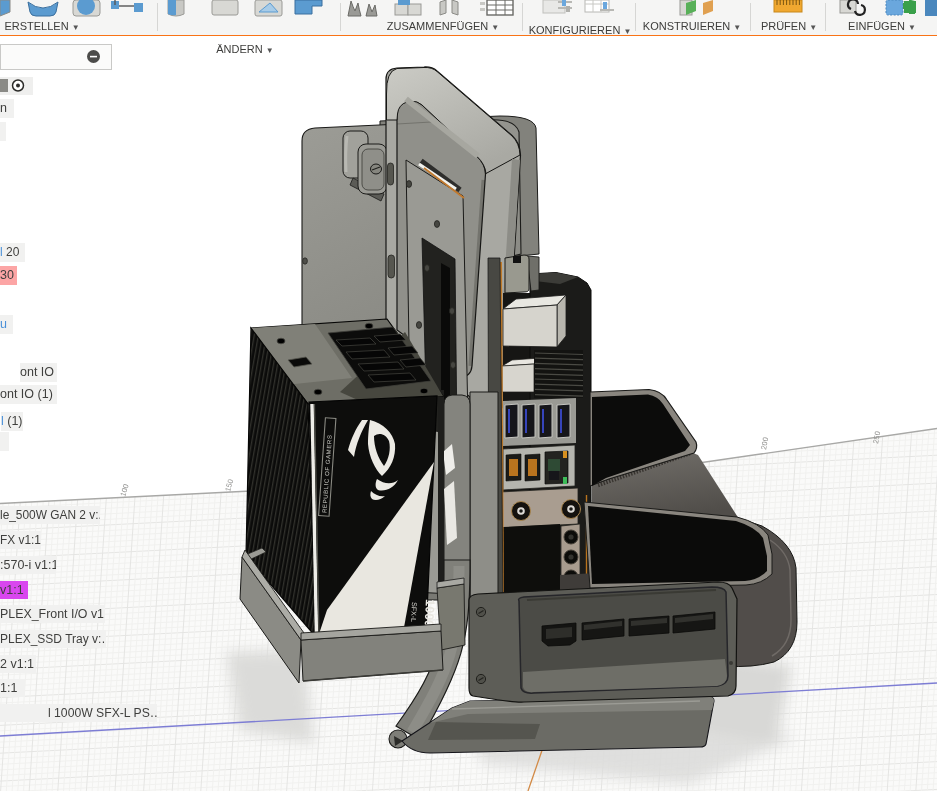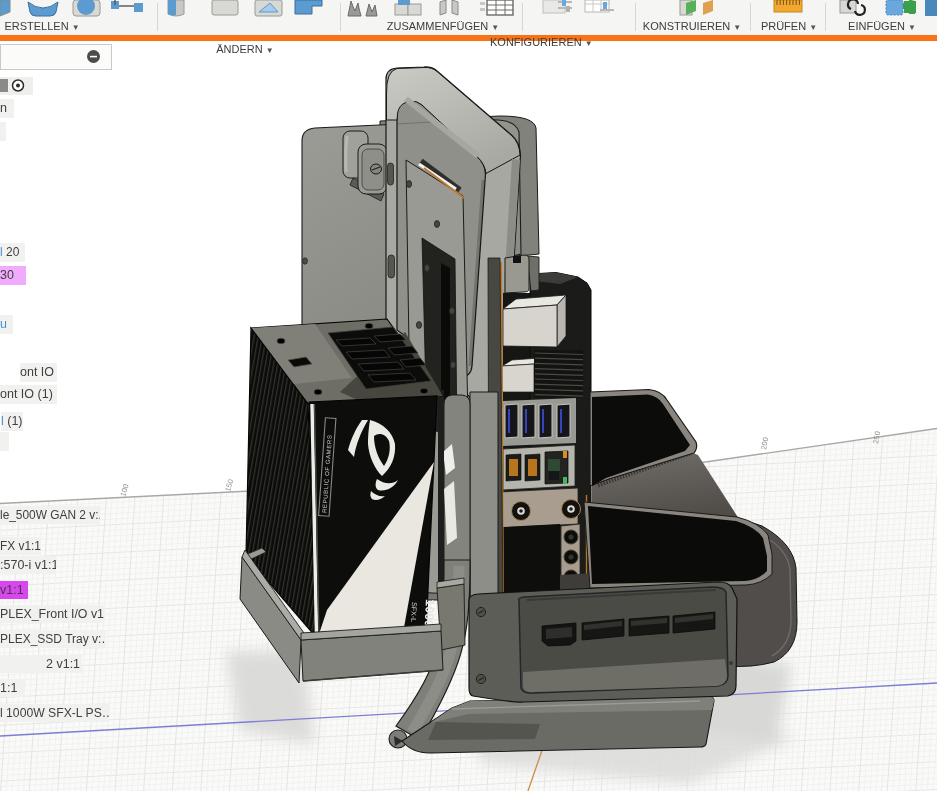--- a/index.html
+++ b/index.html
@@ -494,31 +494,31 @@
     <path d="M542,626 L576,623 L576,641 L570,645 L548,646 L542,641 Z" fill="#141412" stroke="#0a0a09" stroke-width="0.8"></path>
     <path d="M546,629 L572,627 L572,637 L546,639 Z" fill="#2e2e2a"></path>
     <polygon points="582,623 624,619 624,636 582,640" fill="#161614" stroke="#0a0a09" stroke-width="0.8"></polygon>
     <polygon points="584,625 622,621 622,626 584,630" fill="#31312d"></polygon>
     <polygon points="629,619 669,616 669,633 629,636" fill="#161614" stroke="#0a0a09" stroke-width="0.8"></polygon>
     <polygon points="631,621 667,618 667,623 631,626" fill="#31312d"></polygon>
     <polygon points="673,616 715,612 715,629 673,633" fill="#161614" stroke="#0a0a09" stroke-width="0.8"></polygon>
     <polygon points="675,618 713,614 713,619 675,623" fill="#31312d"></polygon>
     <circle cx="731" cy="663" r="2" fill="#3a3a36"></circle>
   </svg>
-<div style="position:absolute;left:0;top:0;width:937px;height:35px;background:#f5f5f4;border-bottom:6px solid #f97316;z-index:5;">
+<div style="position:absolute;left:0;top:0;width:937px;height:35px;background:#f5f5f4;border-bottom:1px solid #f97316;z-index:5;">
     <div style="position:absolute;left:157px;top:3px;width:1px;height:28px;background:#d6d6d4;"></div>
     <div style="position:absolute;left:340px;top:3px;width:1px;height:28px;background:#d6d6d4;"></div>
     <div style="position:absolute;left:522px;top:3px;width:1px;height:28px;background:#d6d6d4;"></div>
     <div style="position:absolute;left:635px;top:3px;width:1px;height:28px;background:#d6d6d4;"></div>
     <div style="position:absolute;left:750px;top:3px;width:1px;height:28px;background:#d6d6d4;"></div>
     <div style="position:absolute;left:825px;top:3px;width:1px;height:28px;background:#d6d6d4;"></div>
     <div style="position:absolute;left:-48px;top:20px;width:180px;text-align:center;font-size:11px;color:#3c3c3a;">ERSTELLEN <span style="font-size:8px;color:#555">▼</span></div>
     <div style="position:absolute;left:155px;top:20px;width:180px;text-align:center;font-size:11px;color:#3c3c3a;margin-top:23px;">ÄNDERN <span style="font-size:8px;color:#555">▼</span></div>
     <div style="position:absolute;left:353px;top:20px;width:180px;text-align:center;font-size:11px;color:#3c3c3a;">ZUSAMMENFÜGEN <span style="font-size:8px;color:#555">▼</span></div>
-    <div style="position:absolute;left:490px;top:36px;width:180px;text-align:left;font-size:11px;color:#3c3c3a;">KONFIGURIEREN <span style="font-size:8px;color:#555">▼</span></div>
+    <div style="position:absolute;left:490px;top:24px;width:180px;text-align:center;font-size:11px;color:#3c3c3a;">KONFIGURIEREN <span style="font-size:8px;color:#555">▼</span></div>
     <div style="position:absolute;left:602px;top:20px;width:180px;text-align:center;font-size:11px;color:#3c3c3a;">KONSTRUIEREN <span style="font-size:8px;color:#555">▼</span></div>
     <div style="position:absolute;left:699px;top:20px;width:180px;text-align:center;font-size:11px;color:#3c3c3a;">PRÜFEN <span style="font-size:8px;color:#555">▼</span></div>
     <div style="position:absolute;left:792px;top:20px;width:180px;text-align:center;font-size:11px;color:#3c3c3a;">EINFÜGEN <span style="font-size:8px;color:#555">▼</span></div>
     <svg width="937" height="18" style="position:absolute;left:0;top:0">
       <polygon points="0,0 10,0 10,12 0,16" fill="#5b9bd0" stroke="#8a8a86"></polygon>
       <path d="M28,2 Q43,14 58,2 L56,12 Q55,16 50,16 L36,16 Q31,16 30,12 Z" fill="#5b9bd0" stroke="#3a6f9e" stroke-width="1"></path>
       <rect x="73" y="0" width="27" height="16" rx="3" fill="#d8d8d4" stroke="#9a9a96"></rect>
       <circle cx="86" cy="6" r="9" fill="#5b9bd0"></circle>
       <rect x="111" y="1" width="8" height="8" fill="#5b9bd0"></rect>
       <rect x="134" y="3" width="9" height="9" fill="#5b9bd0"></rect>
@@ -581,26 +581,26 @@
   </svg>
 <div style="position:absolute;left:0;top:77px;width:33px;height:18px;background:#efefee;z-index:4;"></div>
 <div style="position:absolute;left:0;top:79px;width:8px;height:13px;background:#8a8a86;z-index:4;"></div>
 <svg width="16" height="16" style="position:absolute;left:11px;top:78px;z-index:4">
     <circle cx="7" cy="7.5" r="5.5" fill="#fff" stroke="#2b2b29" stroke-width="1.5"></circle>
     <circle cx="7" cy="7.5" r="2" fill="#2b2b29"></circle>
   </svg>
 <div style="position:absolute;left:0;top:99px;width:14px;height:19px;background:#f1f1f0;overflow:hidden;font-size:12.5px;color:#3f3f3d;line-height:19px;white-space:nowrap;z-index:4;">n</div>
 <div style="position:absolute;left:0;top:122px;width:6px;height:19px;background:#f1f1f0;overflow:hidden;font-size:12.5px;color:#3f3f3d;line-height:19px;white-space:nowrap;z-index:4;"></div>
 <div style="position:absolute;left:0;top:243px;width:25px;height:19px;background:#f1f1f0;overflow:hidden;font-size:12px;color:#3f3f3d;line-height:19px;white-space:nowrap;z-index:4;"><span style="color:#4a90d8">l</span> 20</div>
-<div style="position:absolute;left:0;top:266px;width:26px;height:19px;background:#f0abfc;overflow:hidden;font-size:12.5px;color:#3f3f3d;line-height:19px;white-space:nowrap;z-index:4;">30</div>
+<div style="position:absolute;left:0;top:266px;width:17px;height:19px;background:#fca5a5;overflow:hidden;font-size:12.5px;color:#3f3f3d;line-height:19px;white-space:nowrap;z-index:4;">30</div>
 <div style="position:absolute;left:0;top:315px;width:13px;height:19px;background:#f1f1f0;overflow:hidden;font-size:12.5px;color:#3f3f3d;line-height:19px;white-space:nowrap;z-index:4;"><span style="color:#4a90d8">u</span></div>
 <div style="position:absolute;left:0;top:363px;width:37px;height:19px;background:#f1f1f0;overflow:hidden;font-size:12.5px;color:#3f3f3d;line-height:19px;white-space:nowrap;z-index:4;margin-left:20px;">ont IO</div>
 <div style="position:absolute;left:0;top:385px;width:57px;height:19px;background:#f1f1f0;overflow:hidden;font-size:12.5px;color:#3f3f3d;line-height:19px;white-space:nowrap;z-index:4;">ont IO (1)</div>
 <div style="position:absolute;left:1px;top:412px;width:22px;height:19px;background:#f1f1f0;overflow:hidden;font-size:12.5px;color:#3f3f3d;line-height:19px;white-space:nowrap;z-index:4;"><span style="color:#4a90d8">l</span> (1)</div>
 <div style="position:absolute;left:0;top:432px;width:9px;height:19px;background:#f1f1f0;overflow:hidden;font-size:12.5px;color:#3f3f3d;line-height:19px;white-space:nowrap;z-index:4;"></div>
 <div style="position:absolute;left:0;top:506px;width:100px;height:18px;background:#f1f1f0;overflow:hidden;font-size:11.9px;color:#3f3f3d;line-height:18px;white-space:nowrap;z-index:4;">le_500W GAN 2 v:..</div>
-<div style="position:absolute;left:0;top:531px;width:41px;height:18px;background:#f1f1f0;overflow:hidden;font-size:11.9px;color:#3f3f3d;line-height:18px;white-space:nowrap;z-index:4;margin-top:6px;">FX v1:1</div>
+<div style="position:absolute;left:0;top:531px;width:41px;height:18px;background:#f1f1f0;overflow:hidden;font-size:11.9px;color:#3f3f3d;line-height:18px;white-space:nowrap;z-index:4;">FX v1:1</div>
 <div style="position:absolute;left:0;top:556px;width:56px;height:18px;background:#f1f1f0;overflow:hidden;font-size:12.5px;color:#3f3f3d;line-height:18px;white-space:nowrap;z-index:4;">:570-i v1:1</div>
 <div style="position:absolute;left:0;top:581px;width:28px;height:18px;background:#d946ef;overflow:hidden;font-size:12.5px;color:#3f3f3d;line-height:18px;white-space:nowrap;z-index:4;">v1:1</div>
 <div style="position:absolute;left:0;top:605px;width:105px;height:18px;background:#f1f1f0;overflow:hidden;font-size:12.4px;color:#3f3f3d;line-height:18px;white-space:nowrap;z-index:4;">PLEX_Front I/O v1:1</div>
 <div style="position:absolute;left:0;top:630px;width:106px;height:18px;background:#f1f1f0;overflow:hidden;font-size:12.0px;color:#3f3f3d;line-height:18px;white-space:nowrap;z-index:4;">PLEX_SSD Tray v:…</div>
-<div style="position:absolute;left:0;top:655px;width:36px;height:18px;background:#f1f1f0;overflow:hidden;font-size:12.5px;color:#3f3f3d;line-height:18px;white-space:nowrap;z-index:4;padding-left:46px;">2 v1:1</div>
+<div style="position:absolute;left:0;top:655px;width:36px;height:18px;background:#f1f1f0;overflow:hidden;font-size:12.5px;color:#3f3f3d;line-height:18px;white-space:nowrap;z-index:4;">2 v1:1</div>
 <div style="position:absolute;left:0;top:679px;width:25px;height:18px;background:#f1f1f0;overflow:hidden;font-size:12.5px;color:#3f3f3d;line-height:18px;white-space:nowrap;z-index:4;">1:1</div>
-<div style="position:absolute;left:0;top:704px;width:109px;height:18px;background:#f1f1f0;overflow:hidden;font-size:12.2px;color:#3f3f3d;line-height:18px;white-space:nowrap;z-index:4;">l 1000W SFX-L PS…</div>
+<div style="position:absolute;left:0;top:704px;width:109px;height:18px;background:#f1f1f0;overflow:hidden;font-size:12.2px;color:#3f3f3d;line-height:18px;white-space:nowrap;z-index:4;padding-left:48px;">l 1000W SFX-L PS…</div>
 </body></html>

